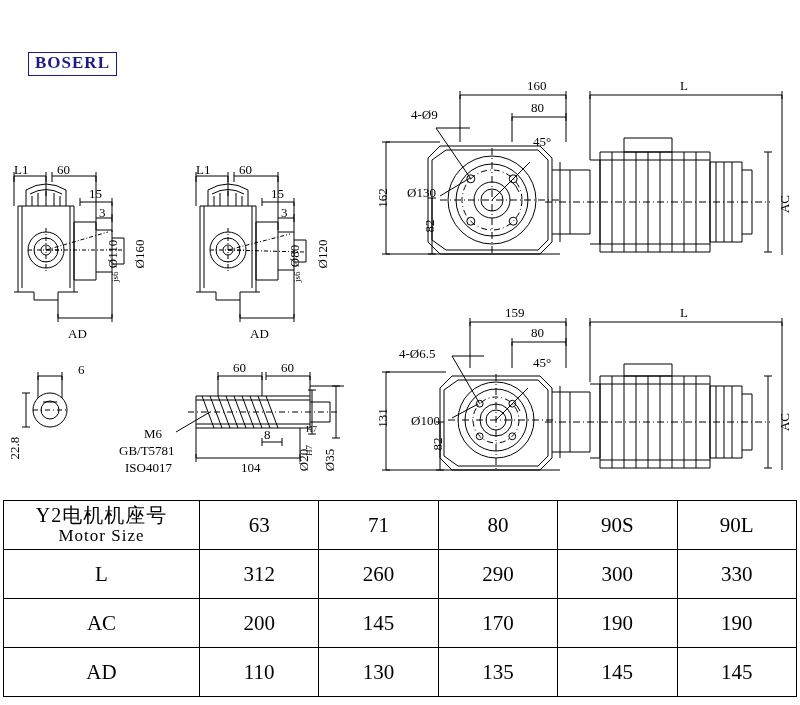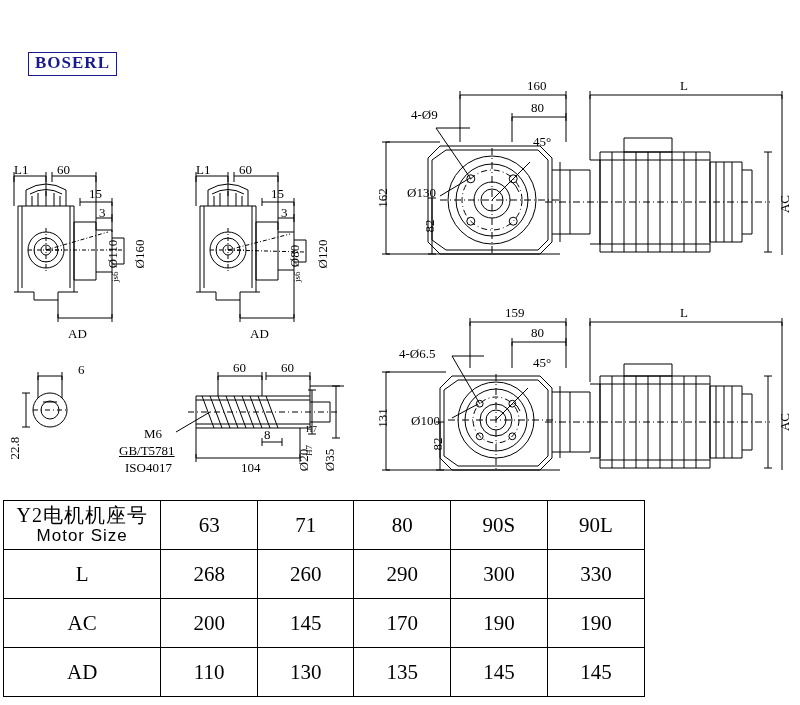--- a/index.html
+++ b/index.html
@@ -64,21 +64,21 @@
     top: 0;
     width: 800px;
     height: 705px;
     pointer-events: none;
   }
   
   #spec-table {
     position: absolute;
     left: 3px;
     top: 500px;
-    width: 642px;
+    width: 794px;
     border-collapse: collapse;
     font-family: "Liberation Serif", serif;
   }
   #spec-table td, #spec-table th {
     border: 1px solid #000;
     text-align: center;
     font-weight: normal;
     font-size: 21px;
     height: 48px;
     padding: 0;
@@ -89,21 +89,21 @@
   }
   #spec-table td.colv { width: 119px; }
   .th-cn {
     display: block;
     font-size: 20px;
     line-height: 1.05;
     letter-spacing: 1px;
   }
   .th-en {
     display: block;
-    font-family: Liberation Sans, sans-serif;
+    font-family: Liberation Serif, serif;
     font-size: 17px;
     line-height: 1.15;
     letter-spacing: 1px;
   }
 </style>
 </head>
 <body>
 
 <div class="page">
 
@@ -418,21 +418,21 @@
   <div class="lbl vert sm" style="left:286px; top:266px; width:22px; font-size:9px;">js6</div>
   <div class="lbl vert" style="left:300px; top:246px; width:46px; text-align:center;">Ø120</div>
   <div class="lbl" style="left:250px; top:326px;">AD</div>
 
   <div class="lbl" style="left:78px; top:362px;">6</div>
   <div class="lbl vert" style="left:-8px; top:440px; width:46px; text-align:center;">22.8</div>
 
   <div class="lbl" style="left:233px; top:360px;">60</div>
   <div class="lbl" style="left:281px; top:360px;">60</div>
   <div class="lbl" style="left:144px; top:426px;">M6</div>
-  <div class="lbl" style="left:119px; top:443px;text-decoration:underline;">GB/T5781</div>
+  <div class="lbl" style="left:119px; top:443px;">GB/T5781</div>
   <div class="lbl" style="left:125px; top:460px;">ISO4017</div>
   <div class="lbl" style="left:264px; top:427px;">8</div>
   <div class="lbl" style="left:241px; top:460px;">104</div>
   <div class="lbl vert" style="left:281px; top:452px; width:46px; text-align:center;">Ø20</div>
   <div class="lbl vert" style="left:298px; top:440px; width:22px; font-size:9px;">H7</div>
   <div class="lbl vert" style="left:307px; top:452px; width:46px; text-align:center;">Ø35</div>
   <div class="lbl sm" style="left:306px; top:424px; font-size:9px;">H7</div>
 
   <div class="lbl" style="left:503px; top:78px;margin-left:24px;">160</div>
   <div class="lbl" style="left:531px; top:100px;">80</div>
@@ -462,21 +462,21 @@
           <span class="th-en">Motor Size</span>
         </td>
         <td class="colv">63</td>
         <td class="colv">71</td>
         <td class="colv">80</td>
         <td class="colv">90S</td>
         <td class="colv">90L</td>
       </tr>
       <tr>
         <td class="rowhead">L</td>
-        <td class="colv">268</td>
+        <td class="colv">312</td>
         <td class="colv">260</td>
         <td class="colv">290</td>
         <td class="colv">300</td>
         <td class="colv">330</td>
       </tr>
       <tr>
         <td class="rowhead">AC</td>
         <td class="colv">200</td>
         <td class="colv">145</td>
         <td class="colv">170</td>

